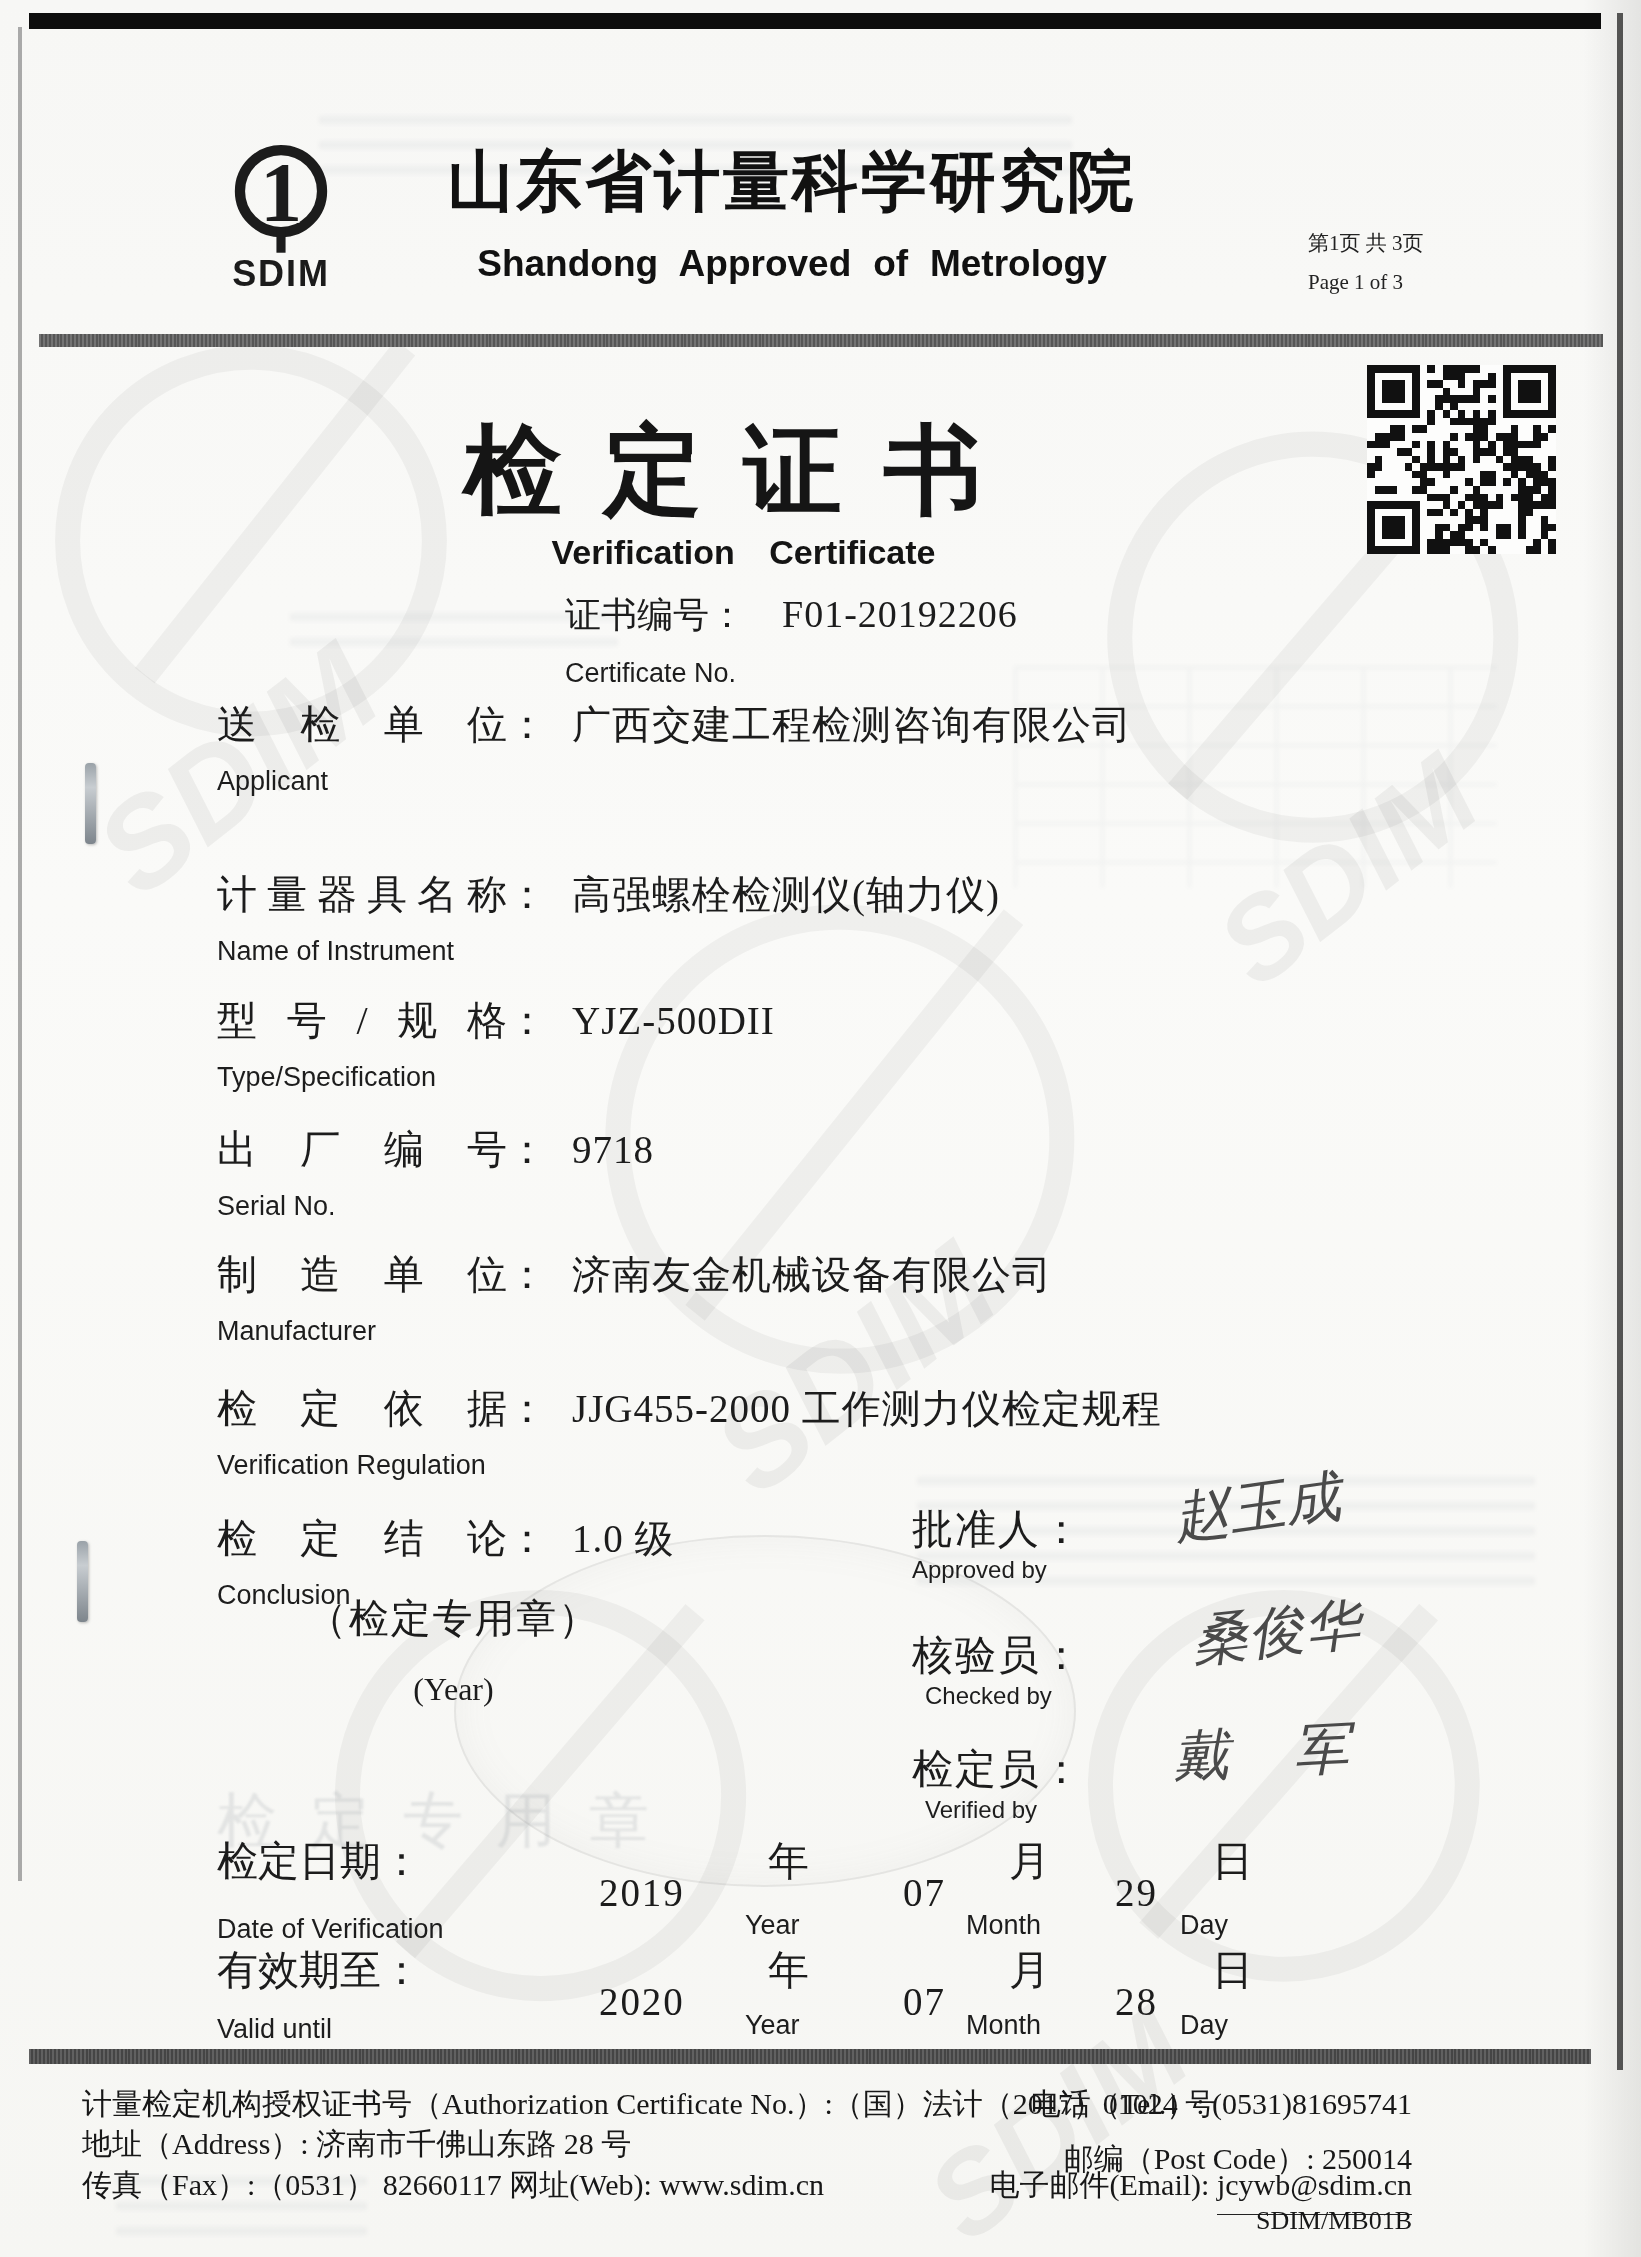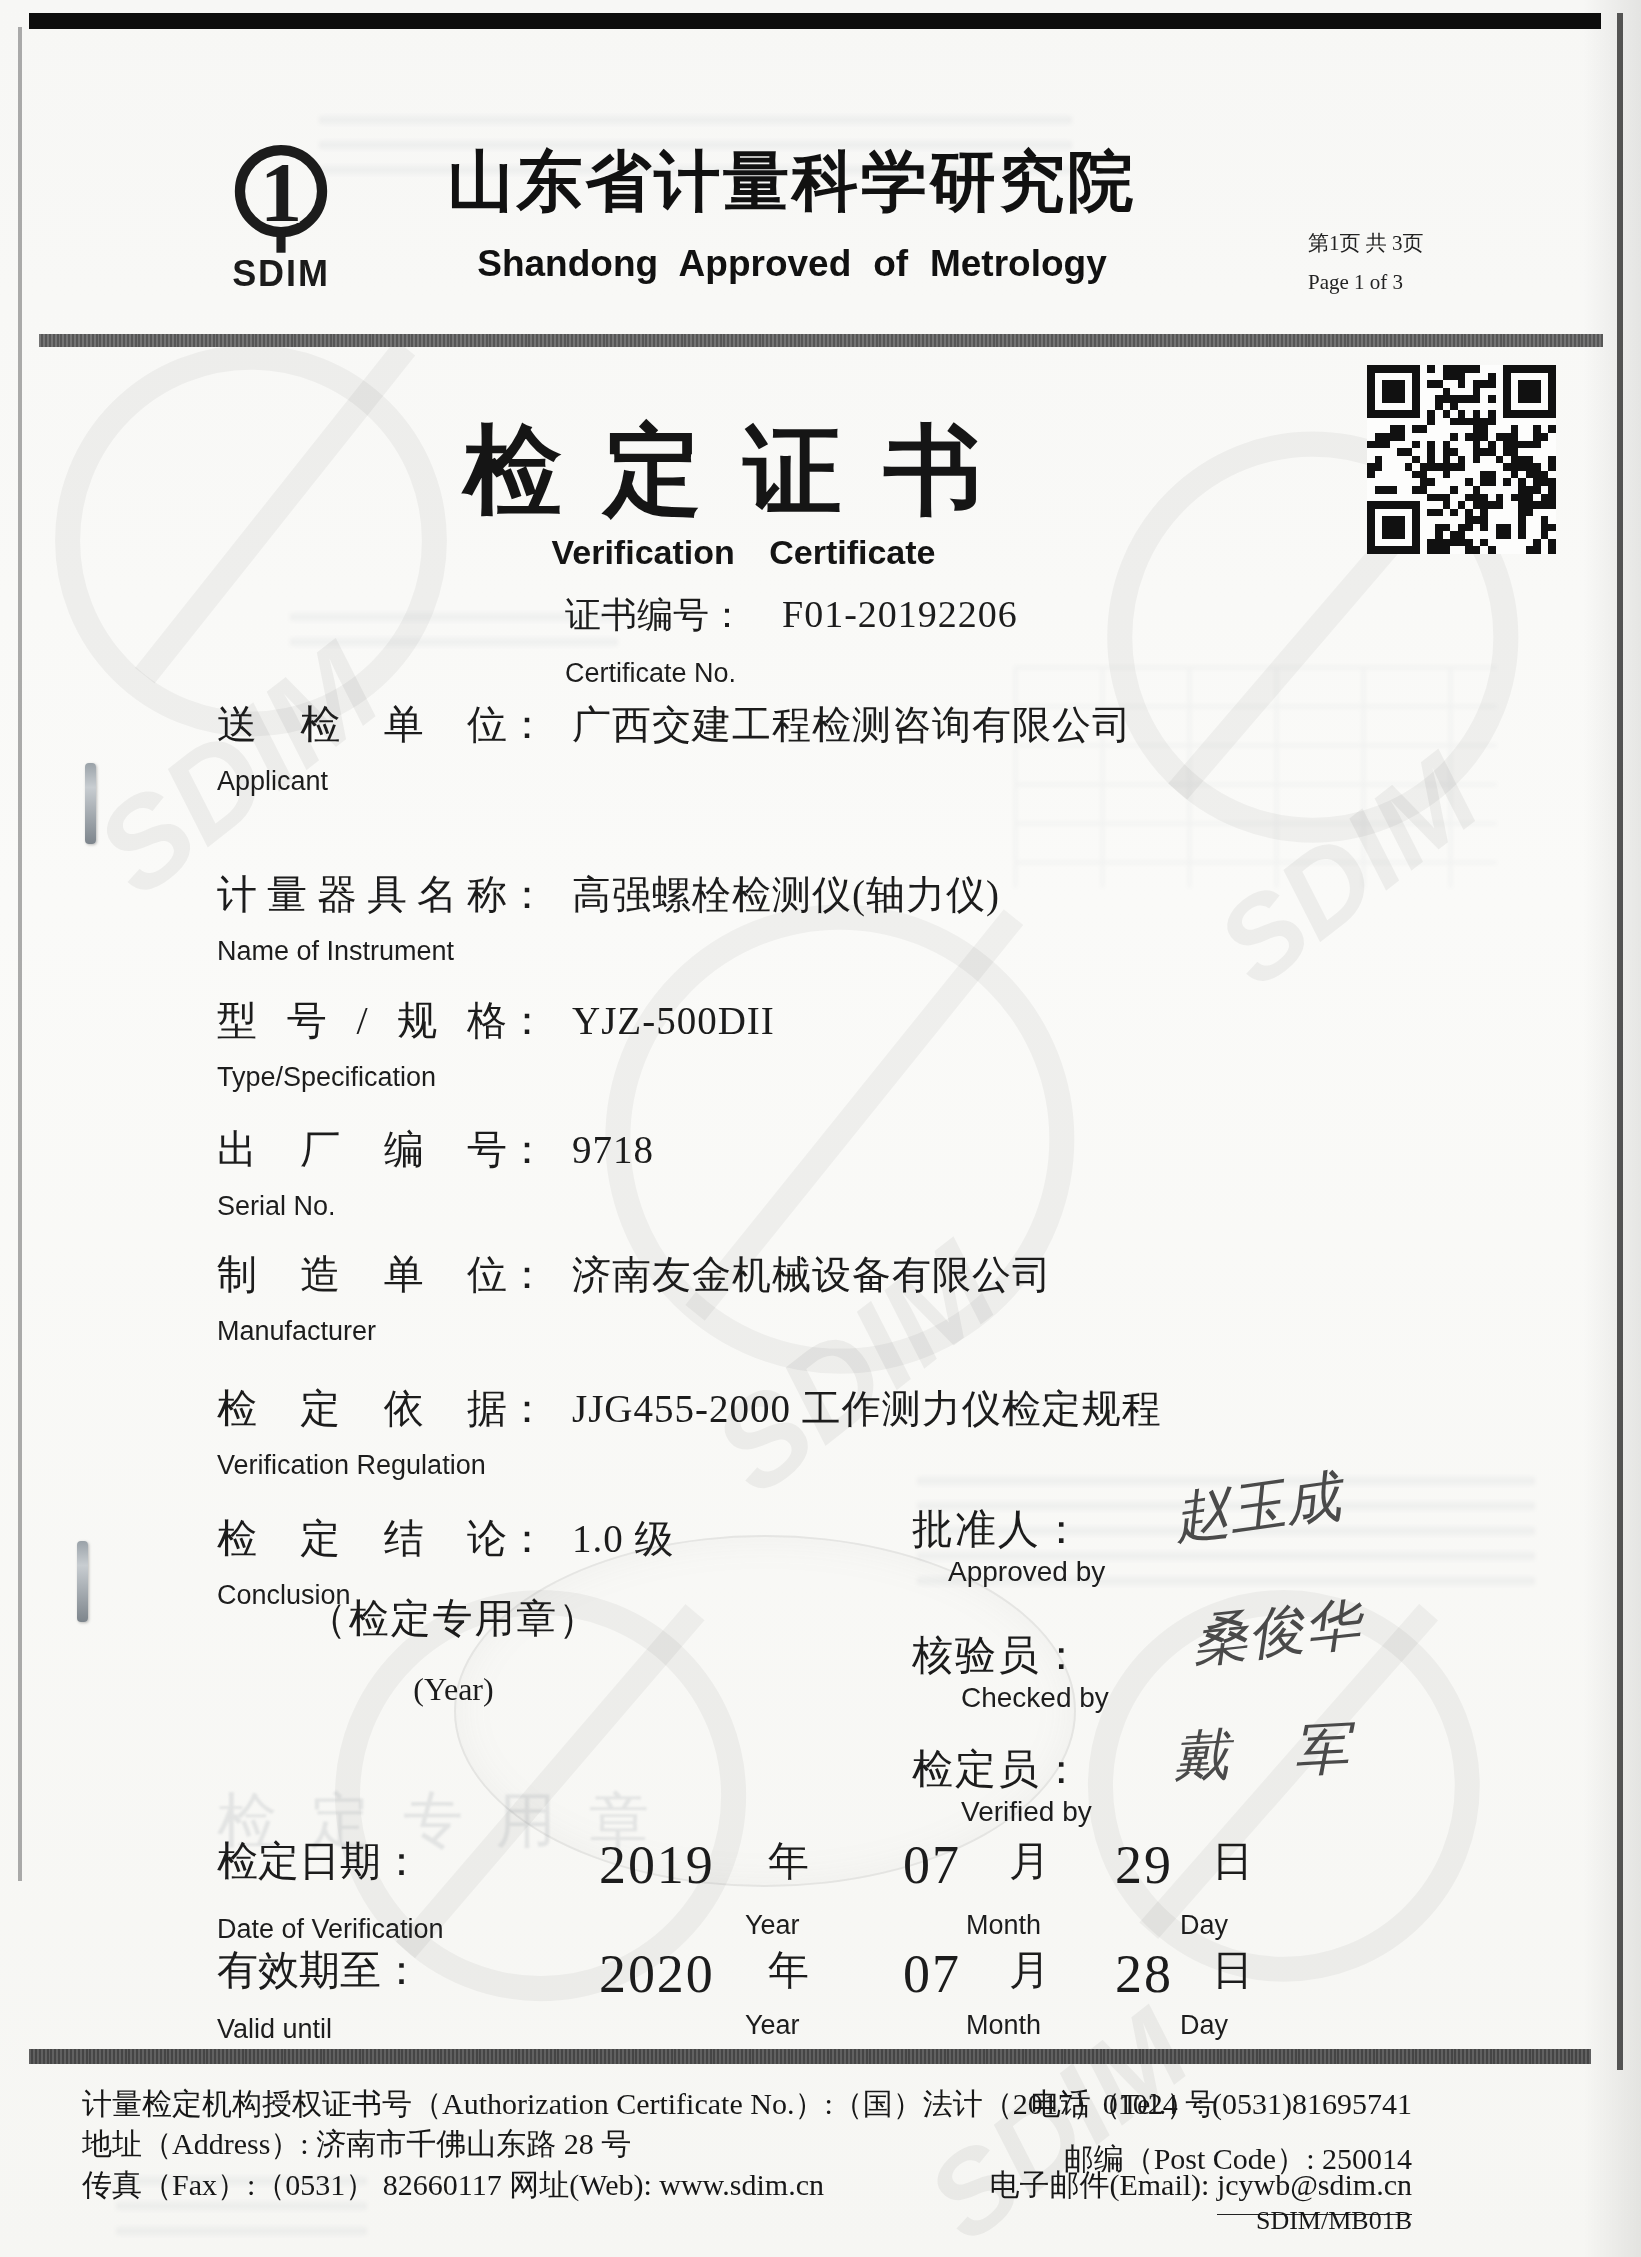--- a/index.html
+++ b/index.html
@@ -38,26 +38,26 @@
   .fen{font-family:"Liberation Sans","DejaVu Sans",sans-serif;font-size:27px;color:#1d1d1d;margin-top:13.5px;}
   
   .stamp-box{left:246px;top:1591px;width:415px;text-align:center;}
   .stamp-cn{font-size:40px;letter-spacing:1.9px;}
   .stamp-en{font-size:32px;margin-top:25px;}
   .emboss{left:454px;top:1535px;width:618px;height:348px;border:2.9px solid rgba(110,110,110,.14);border-radius:50%;
     box-shadow:inset 0 0 39px rgba(140,140,140,.08);}
   .ghost-stamp{left:217px;top:1781px;font-size:60px;letter-spacing:33px;color:#9aa0a6;opacity:.22;filter:blur(1px);}
   
   .sig-label{font-size:41px;letter-spacing:1.9px;}
-  .sig-en{font-family:"Liberation Sans","DejaVu Sans",sans-serif;font-size:28px;color:#1d1d1d;margin-left:36px;}
+  .sig-en{font-family:"Liberation Sans","DejaVu Sans",sans-serif;font-size:24px;color:#1d1d1d;}
   .sig-hand{font-style:italic;font-size:56px;color:#333;opacity:.88;white-space:nowrap;}
   
   .d-cn{font-size:41px;}
   .d-en{font-family:"Liberation Sans","DejaVu Sans",sans-serif;font-size:27px;color:#1d1d1d;}
-  .d-val{font-size:54px;letter-spacing:1.9px;}
+  .d-val{font-size:39px;letter-spacing:1.9px;margin-top:36px;}
   
   .heavy-rule{left:29px;top:2049px;width:1562px;height:14.5px;background:#454545;
     background-image:repeating-linear-gradient(90deg,rgba(255,255,255,.15) 0 1.9px,rgba(0,0,0,0) 1.9px 3.9px);}
   .foot{font-size:30px;color:#171717;}
   .foot-right{text-align:right;}
   .email-underline{border-bottom:1.9px solid #222;padding-bottom:13px;}
   .form-no{font-size:26px;}
   
   .staple{width:10.6px;border-radius:3.9px;background:linear-gradient(180deg,#9aa2a8,#c8cdd1 30%,#7d858c);box-shadow:1px 1px 2.9px rgba(0,0,0,.25);}
   

